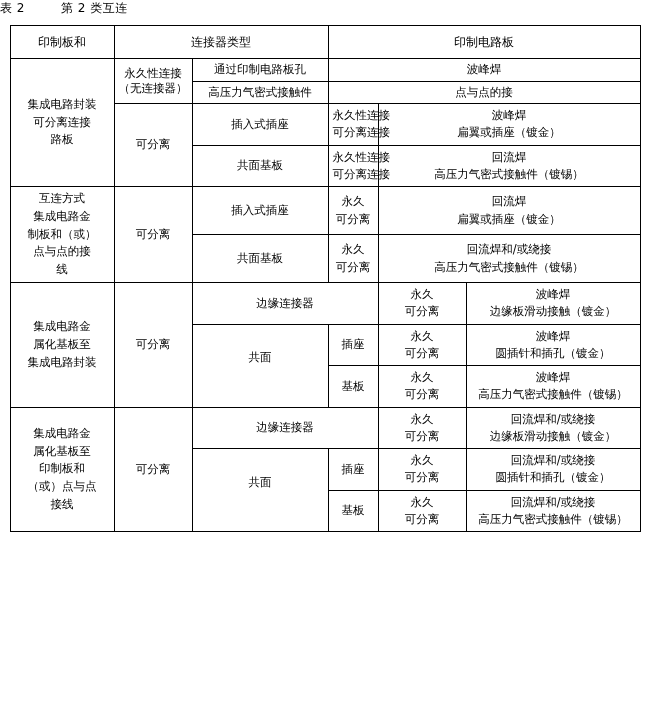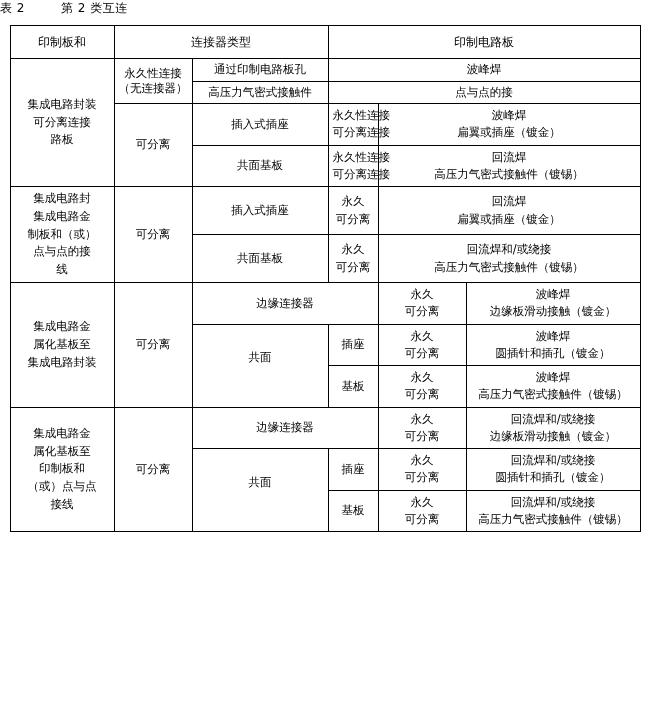--- a/index.html
+++ b/index.html
@@ -121,21 +121,21 @@
           <div>可分离连接</div>
         </td>
         <td colspan="2" class="method">
           <div>回流焊</div>
           <div>高压力气密式接触件（镀锡）</div>
         </td>
       </tr>
 
       <tr>
         <td class="rowcat" rowspan="2">
-          <div>集成电路封</div>
+          <div>互连方式</div>
           <div>集成电路金</div>
           <div>制板和（或）</div>
           <div>点与点的接</div>
           <div>线</div>
         </td>
         <td rowspan="2">可分离</td>
         <td>插入式插座</td>
         <td class="sub-pair">
           <div>永久</div>
           <div>可分离</div>

